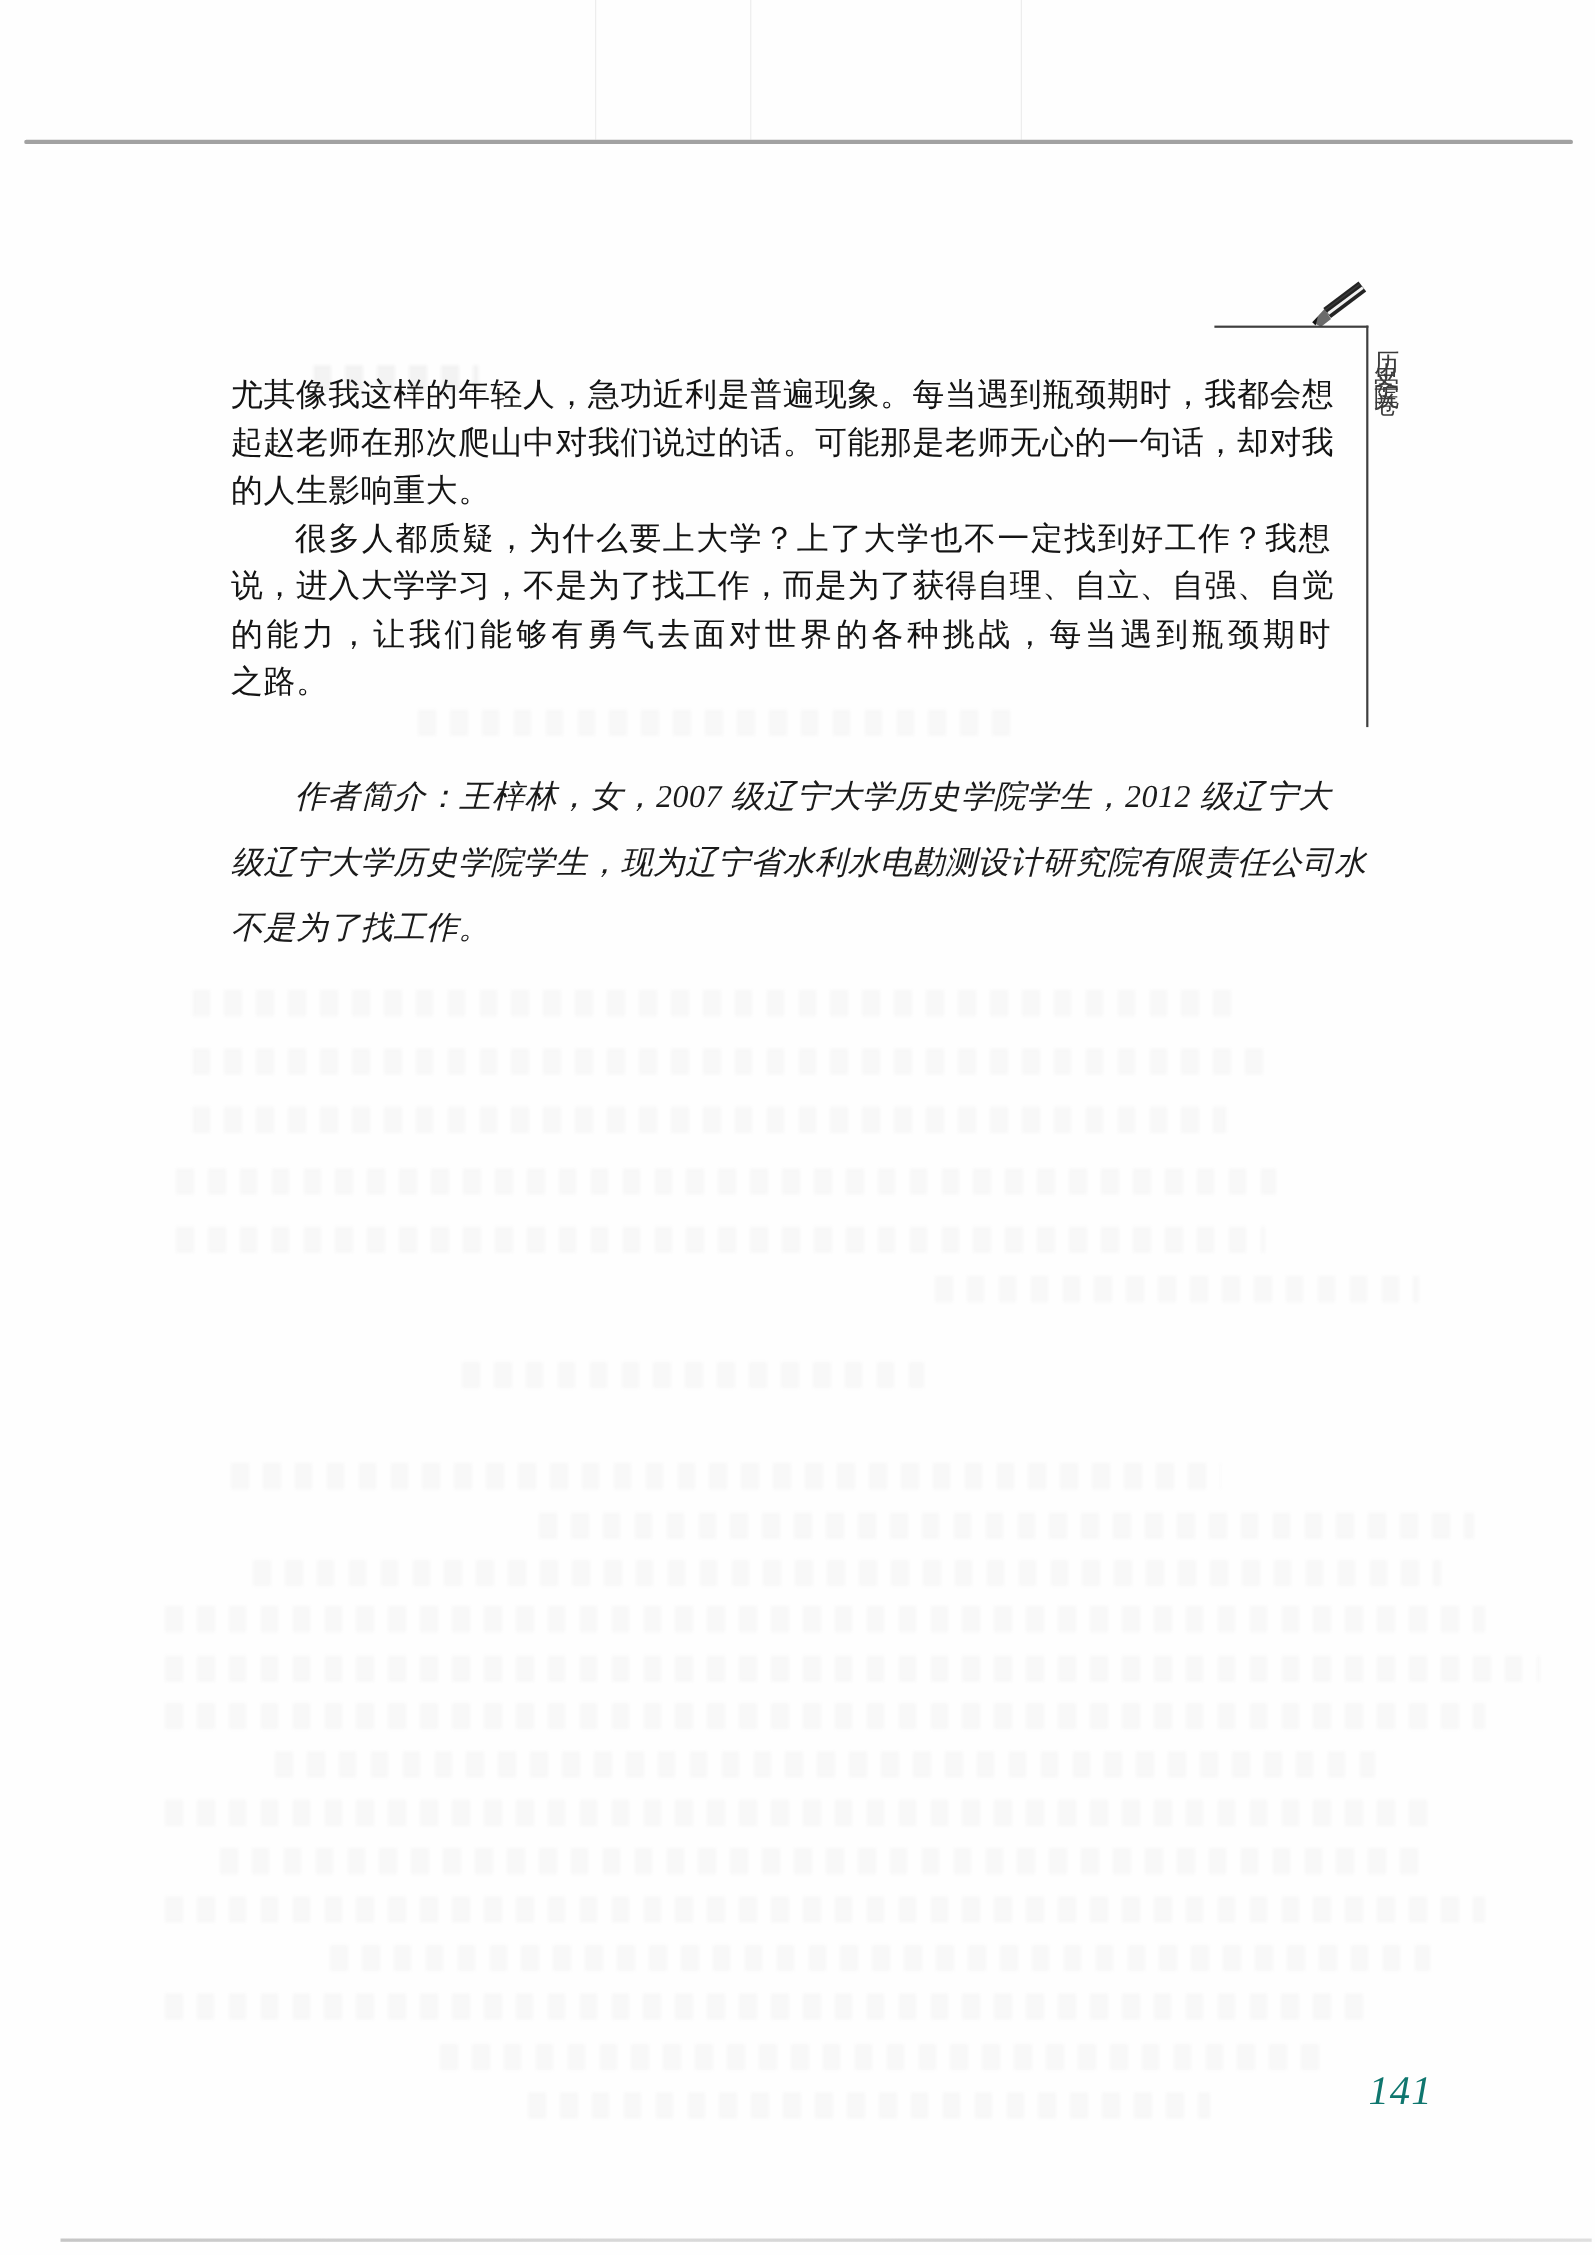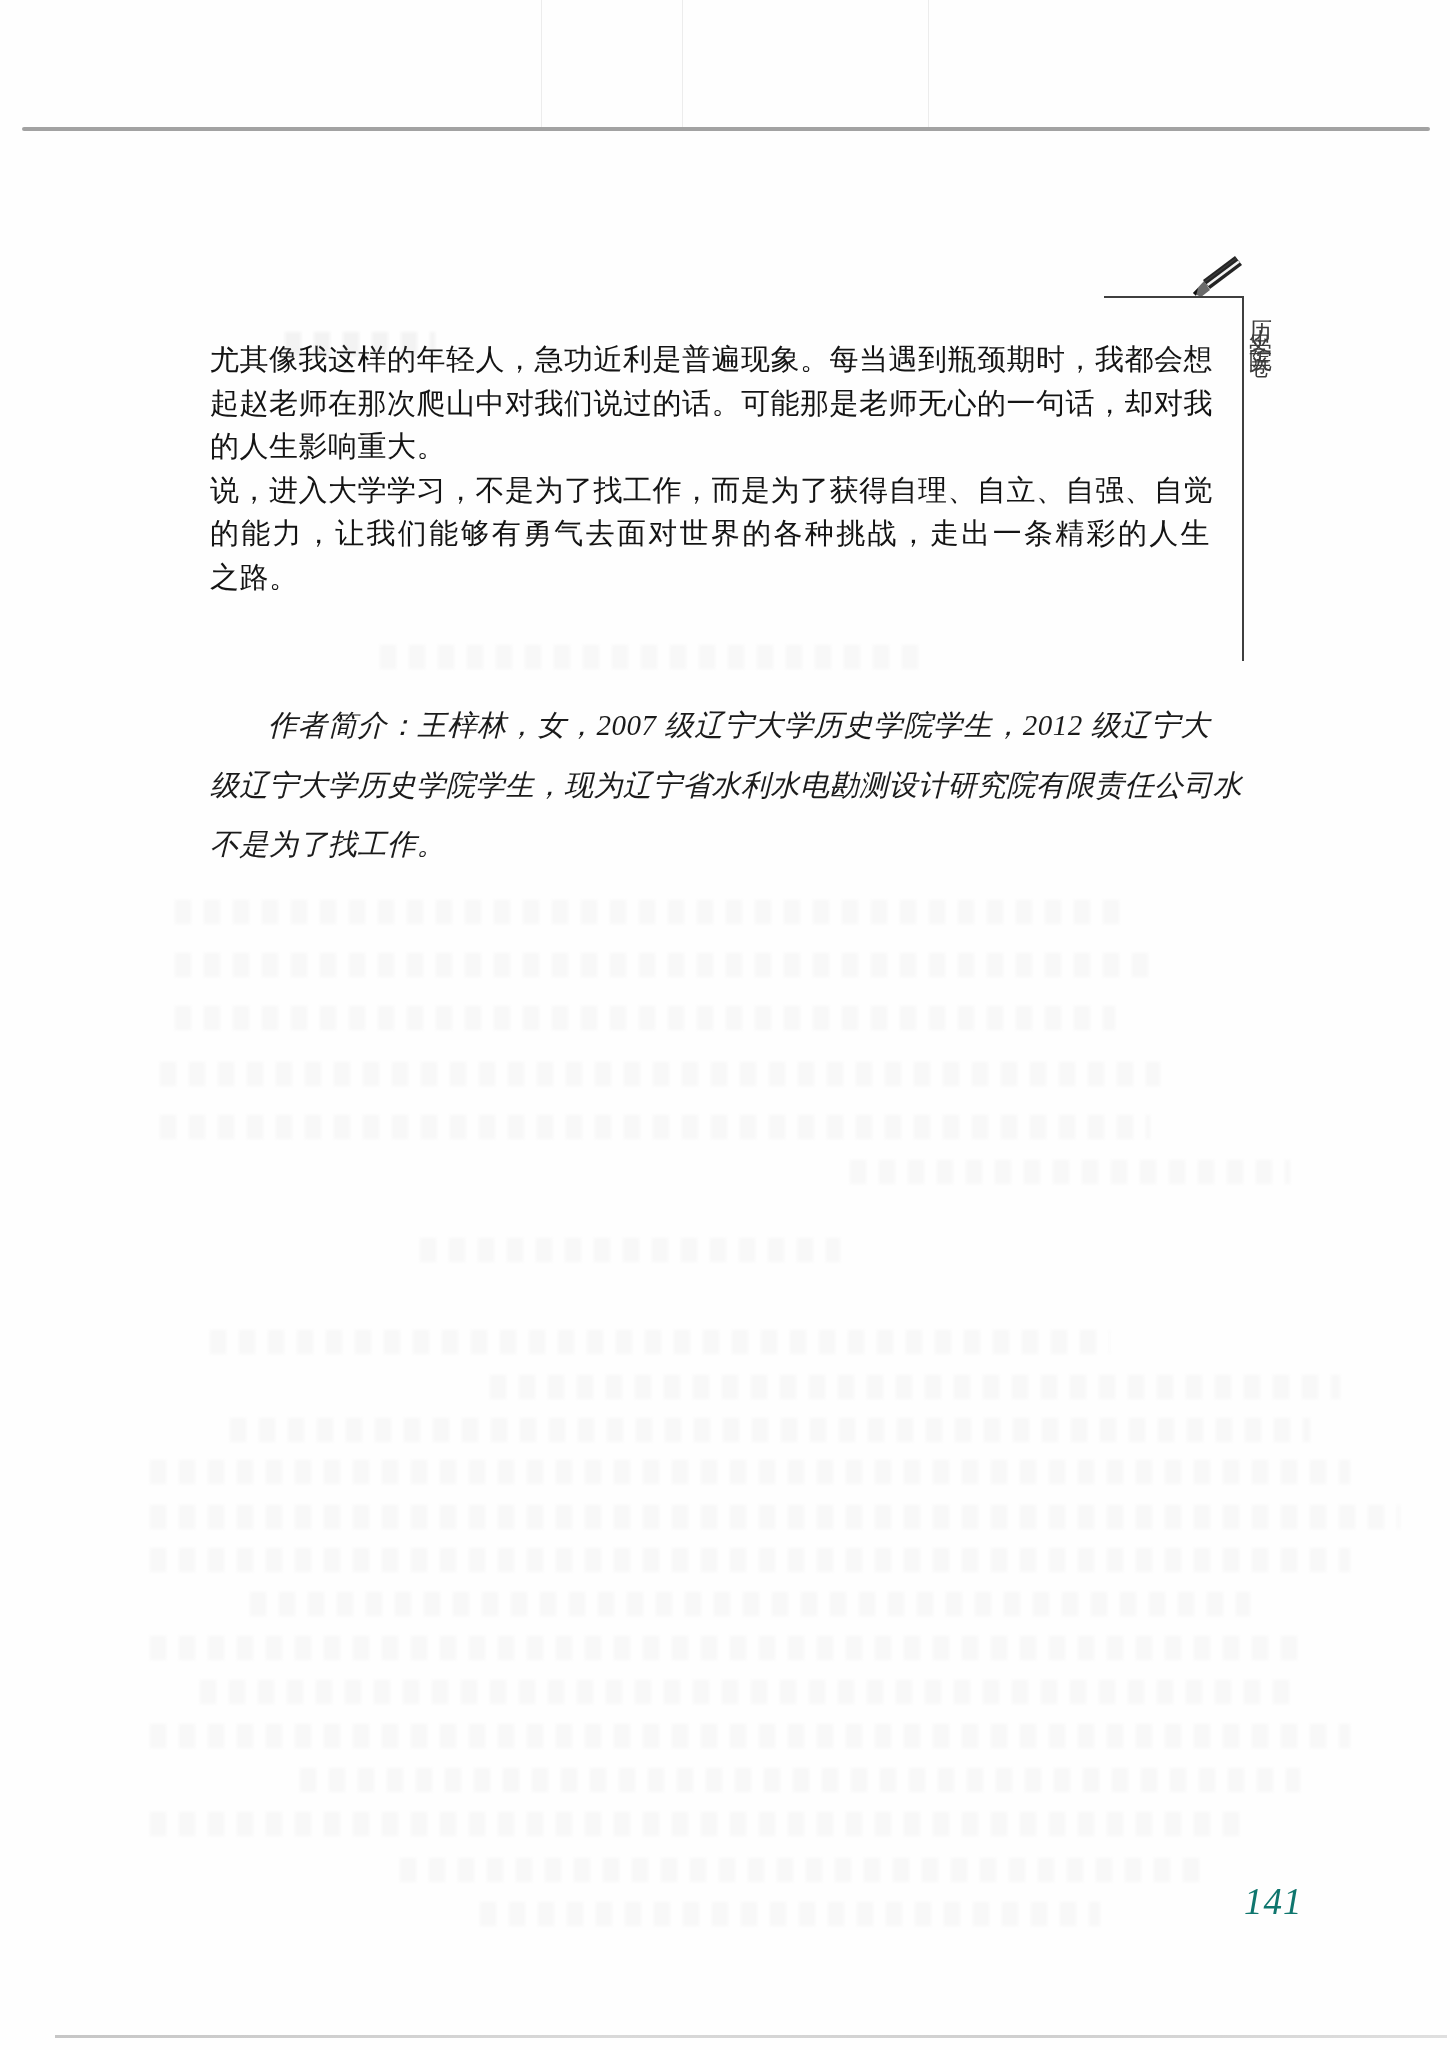--- a/index.html
+++ b/index.html
@@ -145,22 +145,23 @@
   </svg>
   <div class="corner-rule-h"></div>
   <div class="corner-rule-v"></div>
 
   <div class="v-label">历史学院卷</div>
 
   <div id="main-text" class="text-col">
     <div class="line">尤其像我这样的年轻人，急功近利是普遍现象。每当遇到瓶颈期时，我都会想</div>
     <div class="line">起赵老师在那次爬山中对我们说过的话。可能那是老师无心的一句话，却对我</div>
     <div class="line short">的人生影响重大。</div>
+    <div class="line indent">很多人都质疑，为什么要上大学？上了大学也不一定找到好工作？我想</div>
     <div class="line">说，进入大学学习，不是为了找工作，而是为了获得自理、自立、自强、自觉</div>
-    <div class="line">的能力，让我们能够有勇气去面对世界的各种挑战，走出一条精彩的人生</div>
+    <div class="line">的能力，让我们能够有勇气去面对世界的各种挑战，每当遇到瓶颈期时</div>
     <div class="line short">之路。</div>
   </div>
 
   <div id="author-bio" class="text-col bio">
     <div class="line indent">作者简介：王梓林，女，2007 级辽宁大学历史学院学生，2012 级辽宁大</div>
     <div class="line">级辽宁大学历史学院学生，现为辽宁省水利水电勘测设计研究院有限责任公司水</div>
     <div class="line short">不是为了找工作。</div>
   </div>
 
   <div id="ghost-layer">

